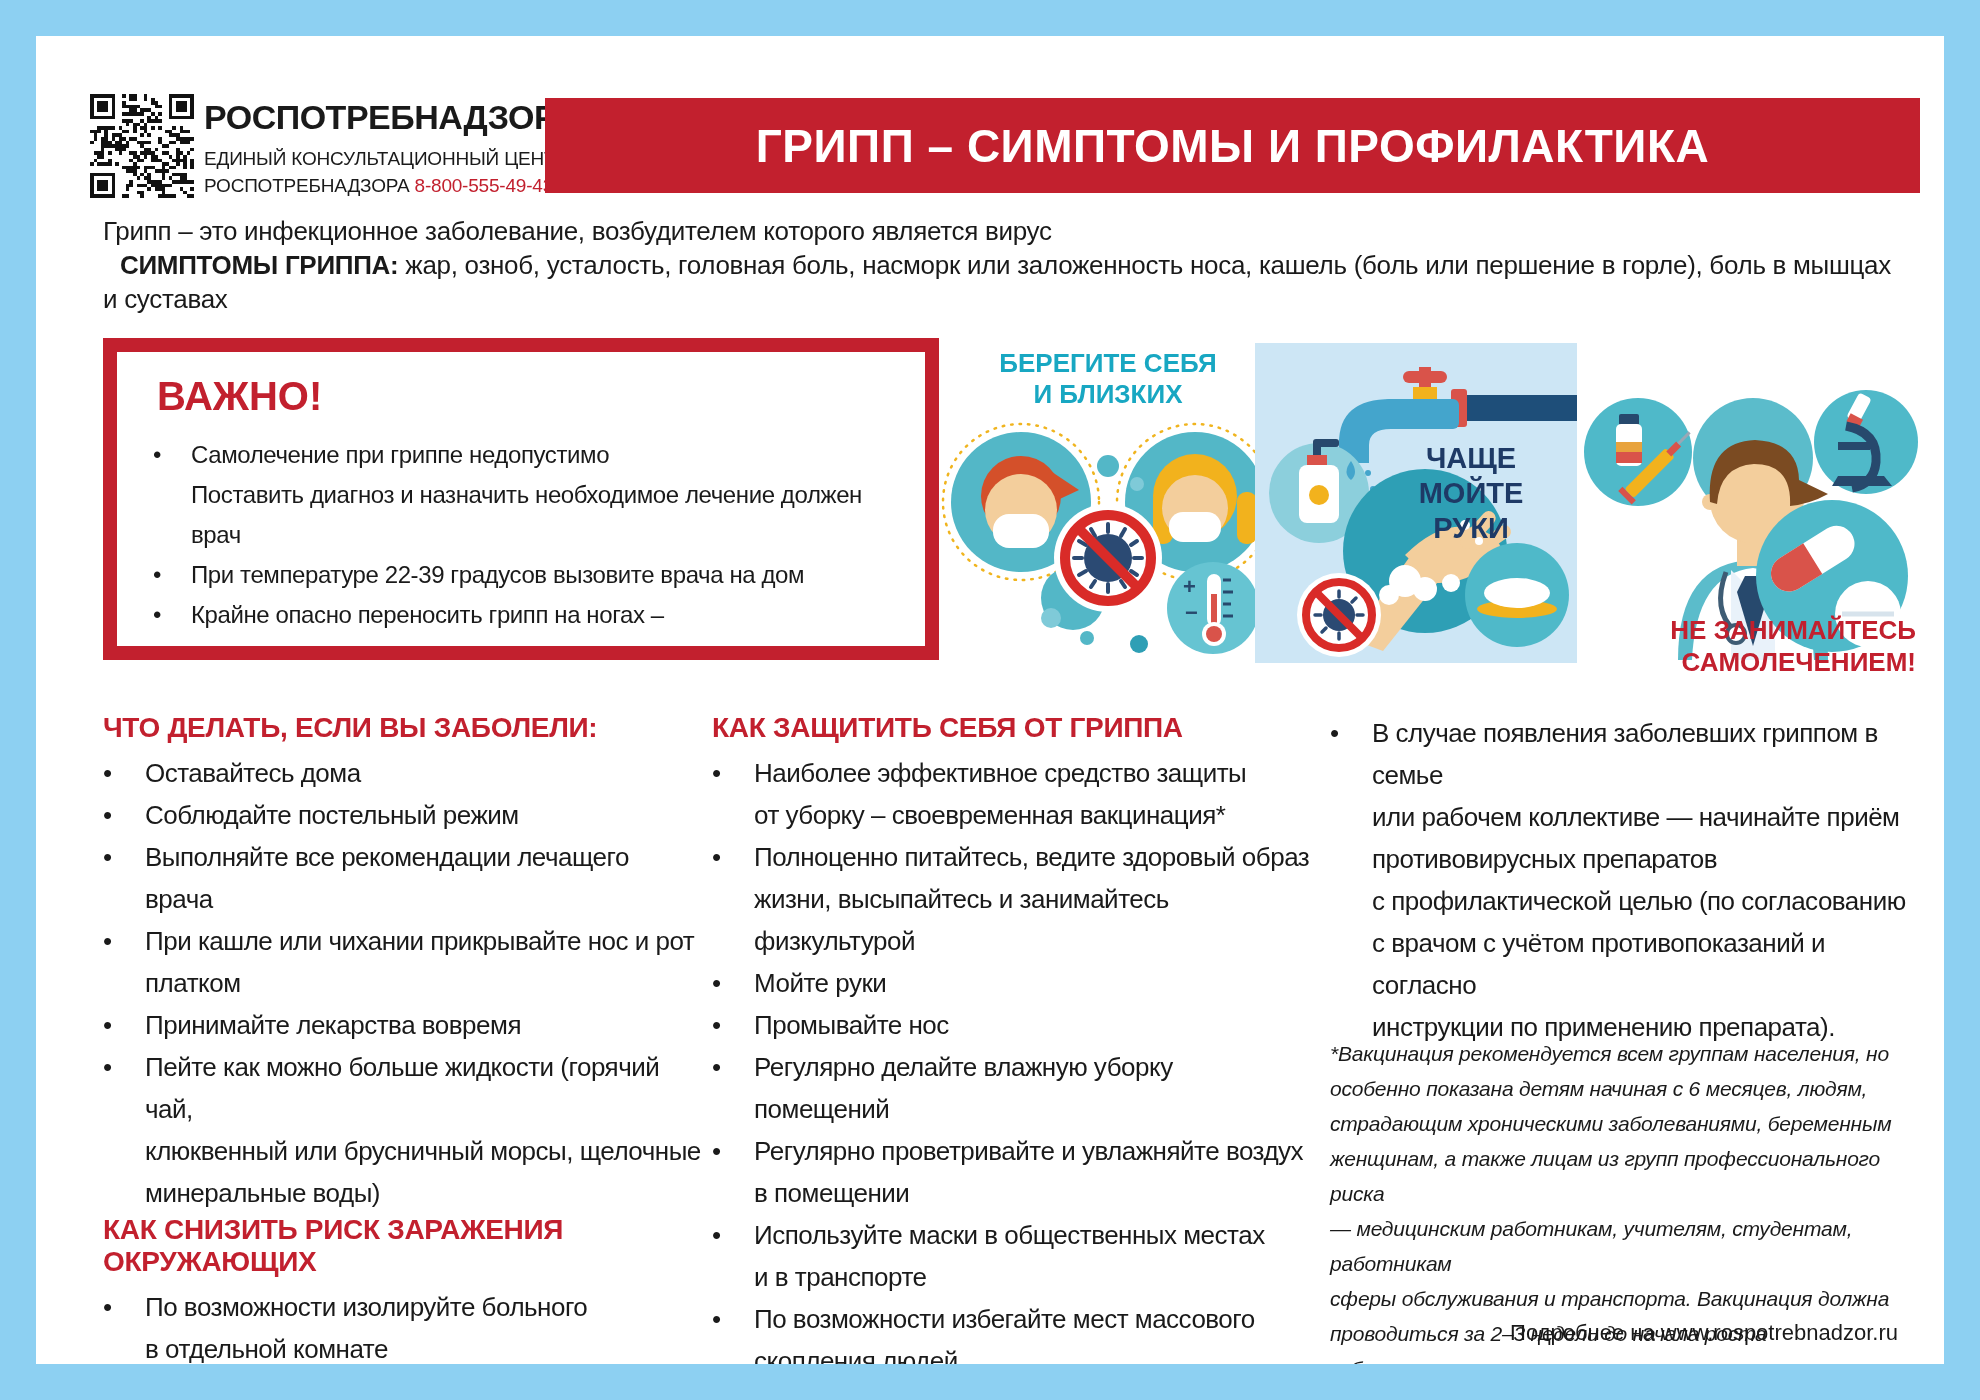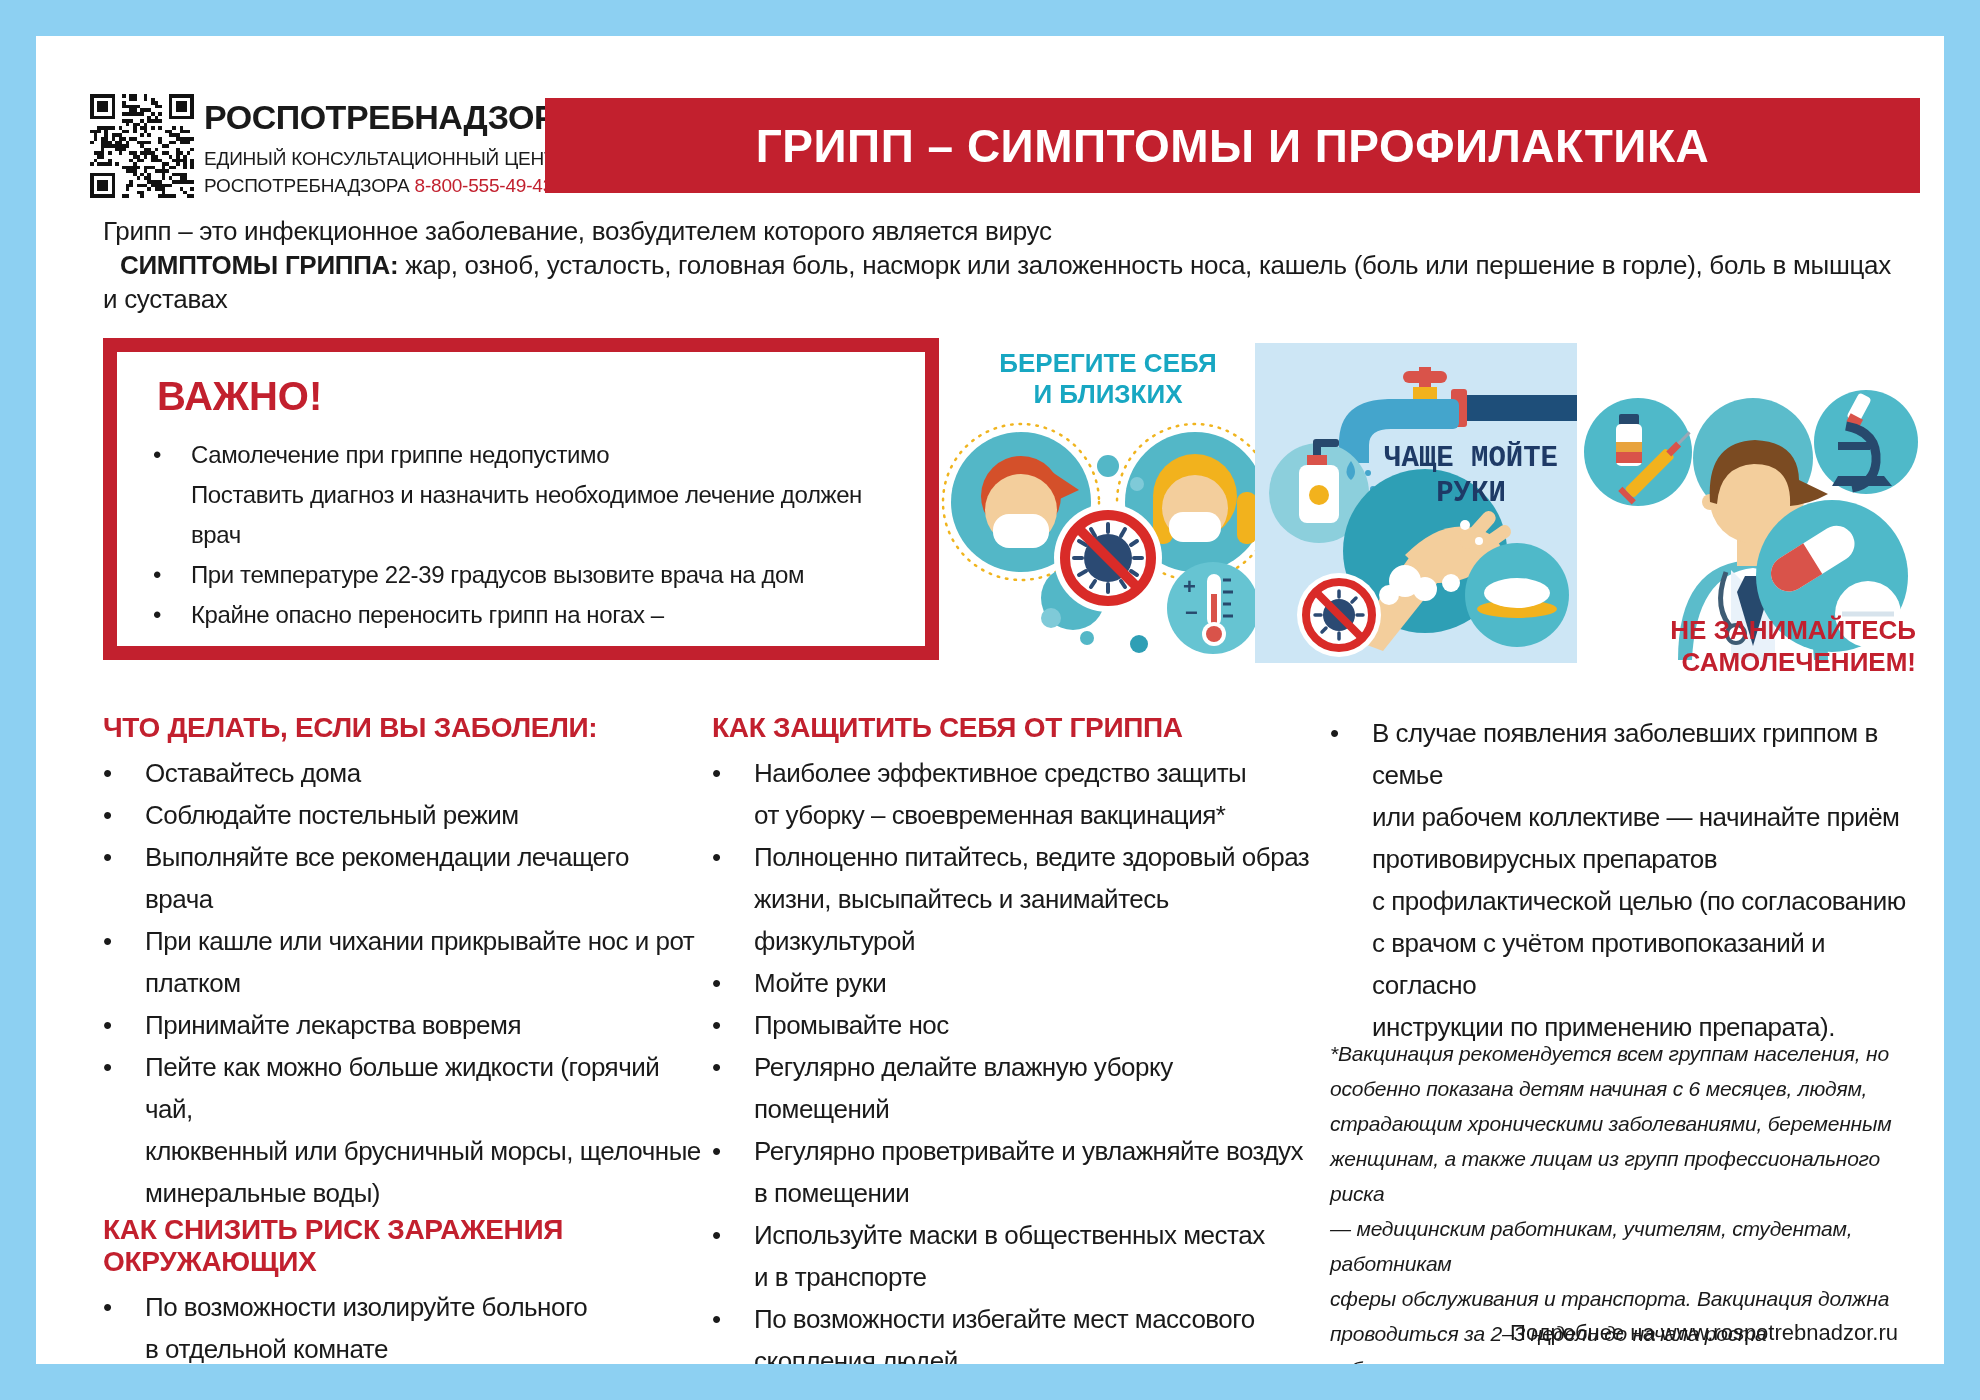--- a/index.html
+++ b/index.html
@@ -27,21 +27,21 @@
     border:14px solid var(--red);padding:22px 8px 12px 36px;overflow:hidden;}
   .imp-title{margin:0 0 16px 4px;font-size:40px;color:var(--red);font-weight:bold;}
   .list{list-style:none;margin:0;padding:0;}
   .li{display:flex;}
   .blt{flex:0 0 38px;}
   .txt{white-space:pre-line;}
   .imp .li{font-size:24px;line-height:40px;letter-spacing:-0.4px;}
   
   .illo-care{position:absolute;left:895px;top:312px;width:354px;height:350px;text-align:center;}
   .care-title{font-size:26px;line-height:31px;font-weight:bold;color:var(--teal-text);white-space:pre-line;margin-bottom:8px;}
-  .illo-wash{position:absolute;left:1219px;top:307px;width:322px;height:320px;background:var(--panel-blue);font-family:Liberation Mono, monospace;}
+  .illo-wash{position:absolute;left:1219px;top:307px;width:322px;height:320px;background:var(--panel-blue);}
   .wash-title{position:absolute;right:8px;top:98px;width:196px;text-align:center;font-size:29px;line-height:35px;
     font-weight:bold;color:var(--navy-text);white-space:pre-line;}
   .illo-doc{position:absolute;left:1544px;top:294px;width:346px;height:350px;}
   .doc-title{position:absolute;left:36px;top:284px;width:300px;text-align:right;font-size:26px;line-height:32px;
     font-weight:bold;color:var(--red);white-space:pre-line;}
   
   .col{position:absolute;top:676px;width:600px;}
   .col1{left:67px;} .col2{left:676px;} .col3{left:1294px;}
   .col h3{margin:0 0 8px;font-size:28px;color:var(--red);font-weight:bold;letter-spacing:-0.3px;}
   .col .li{font-size:26px;line-height:42px;letter-spacing:-0.5px;}

